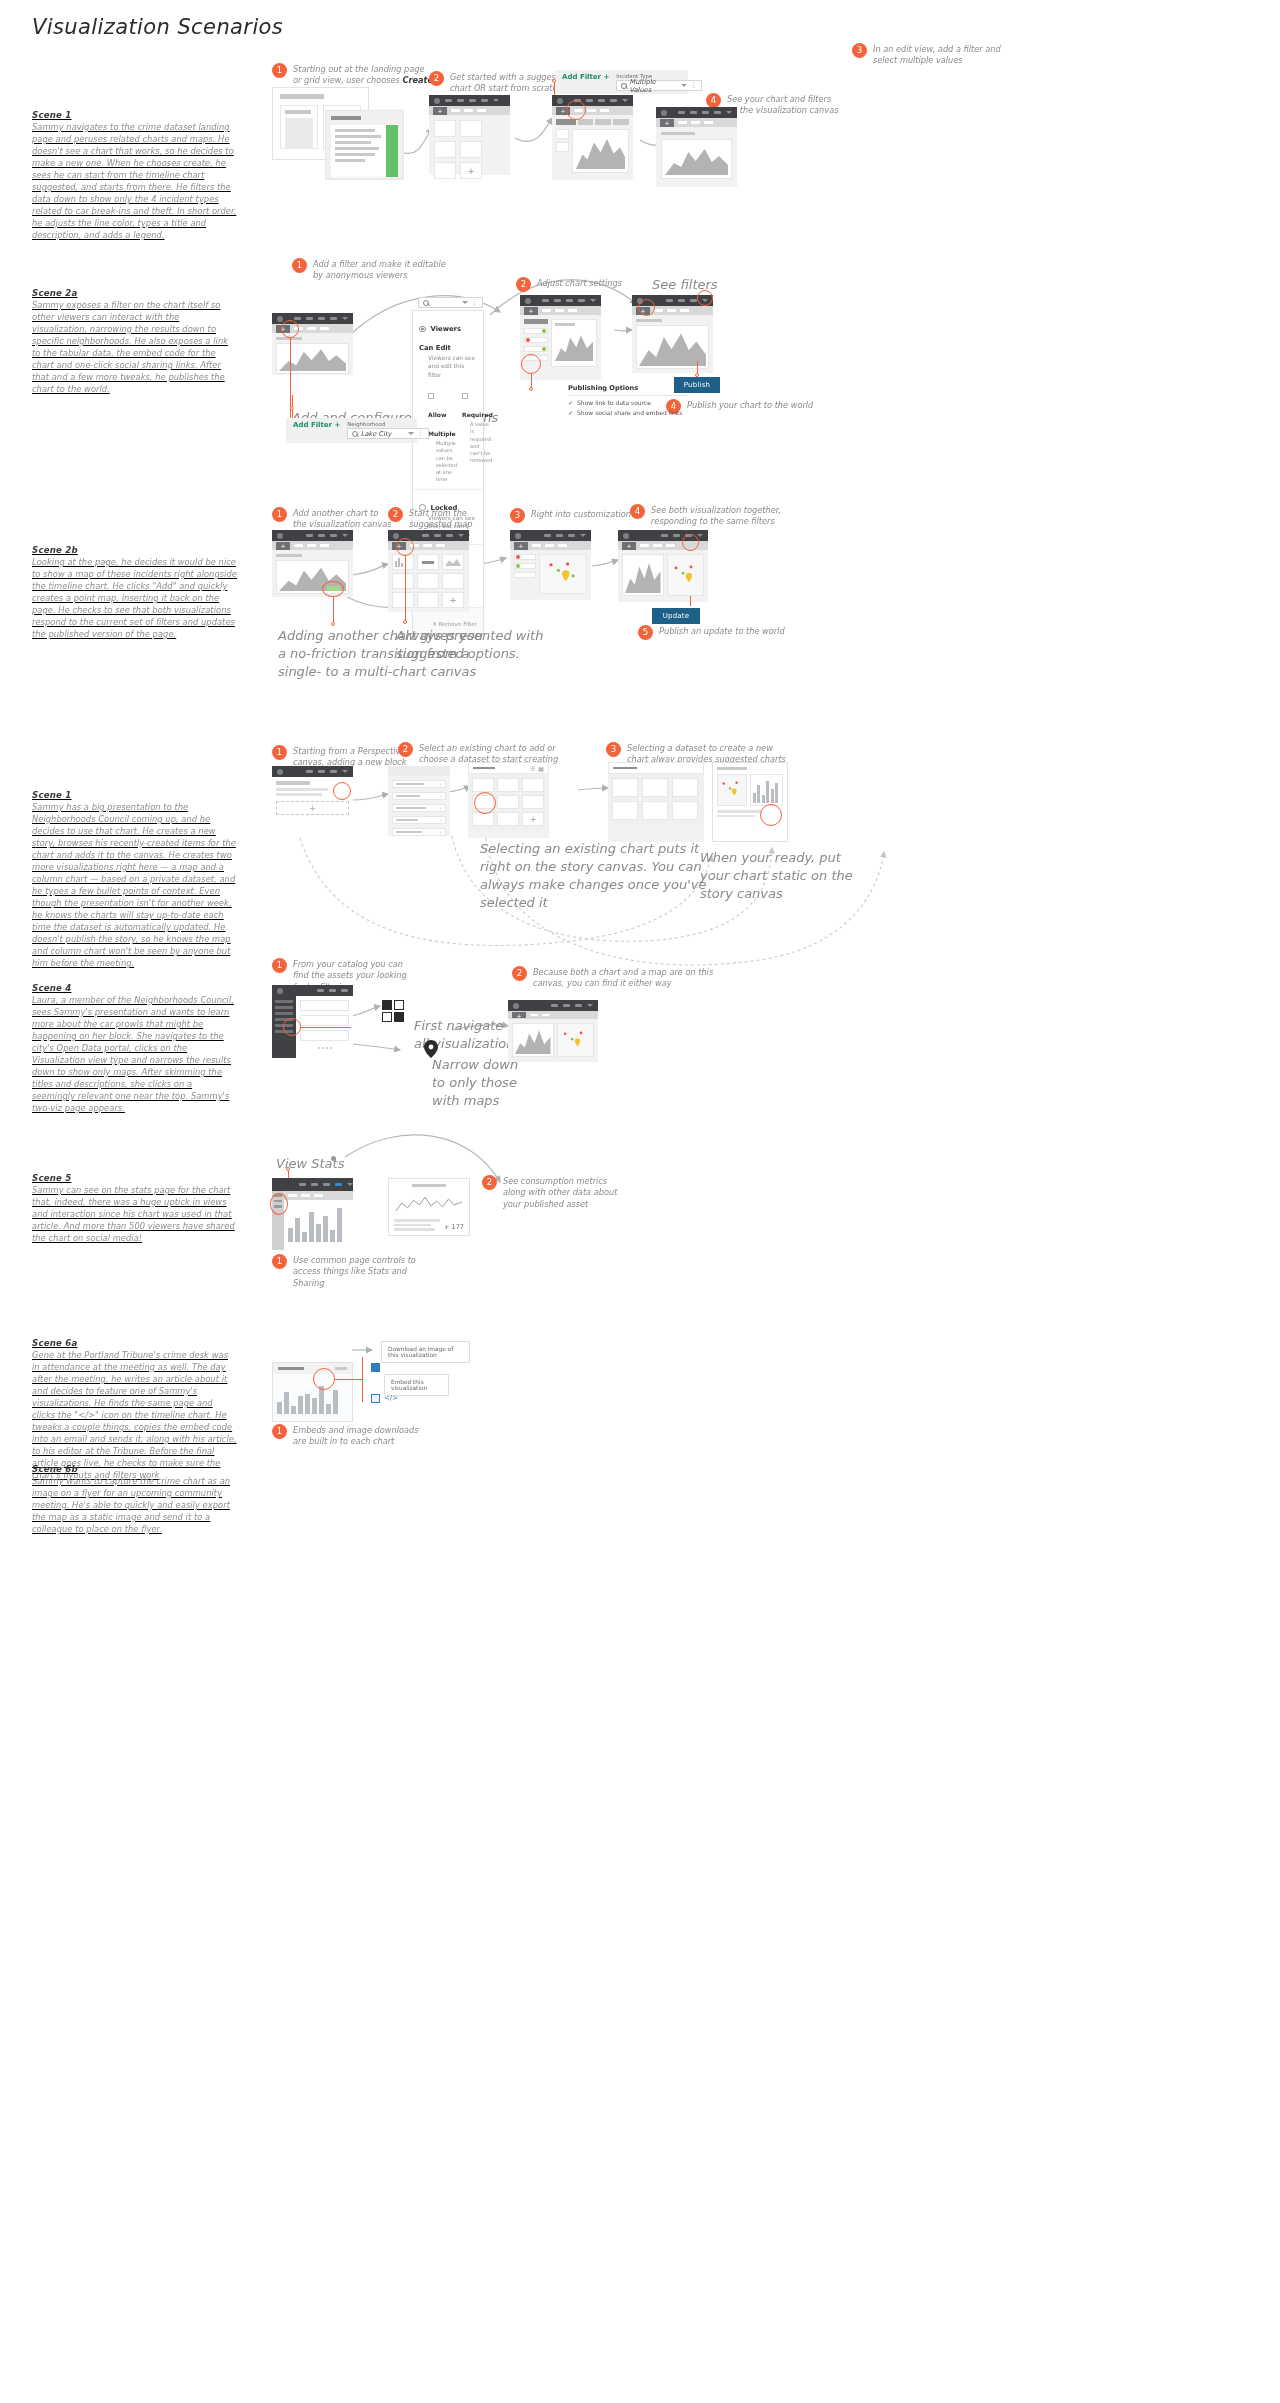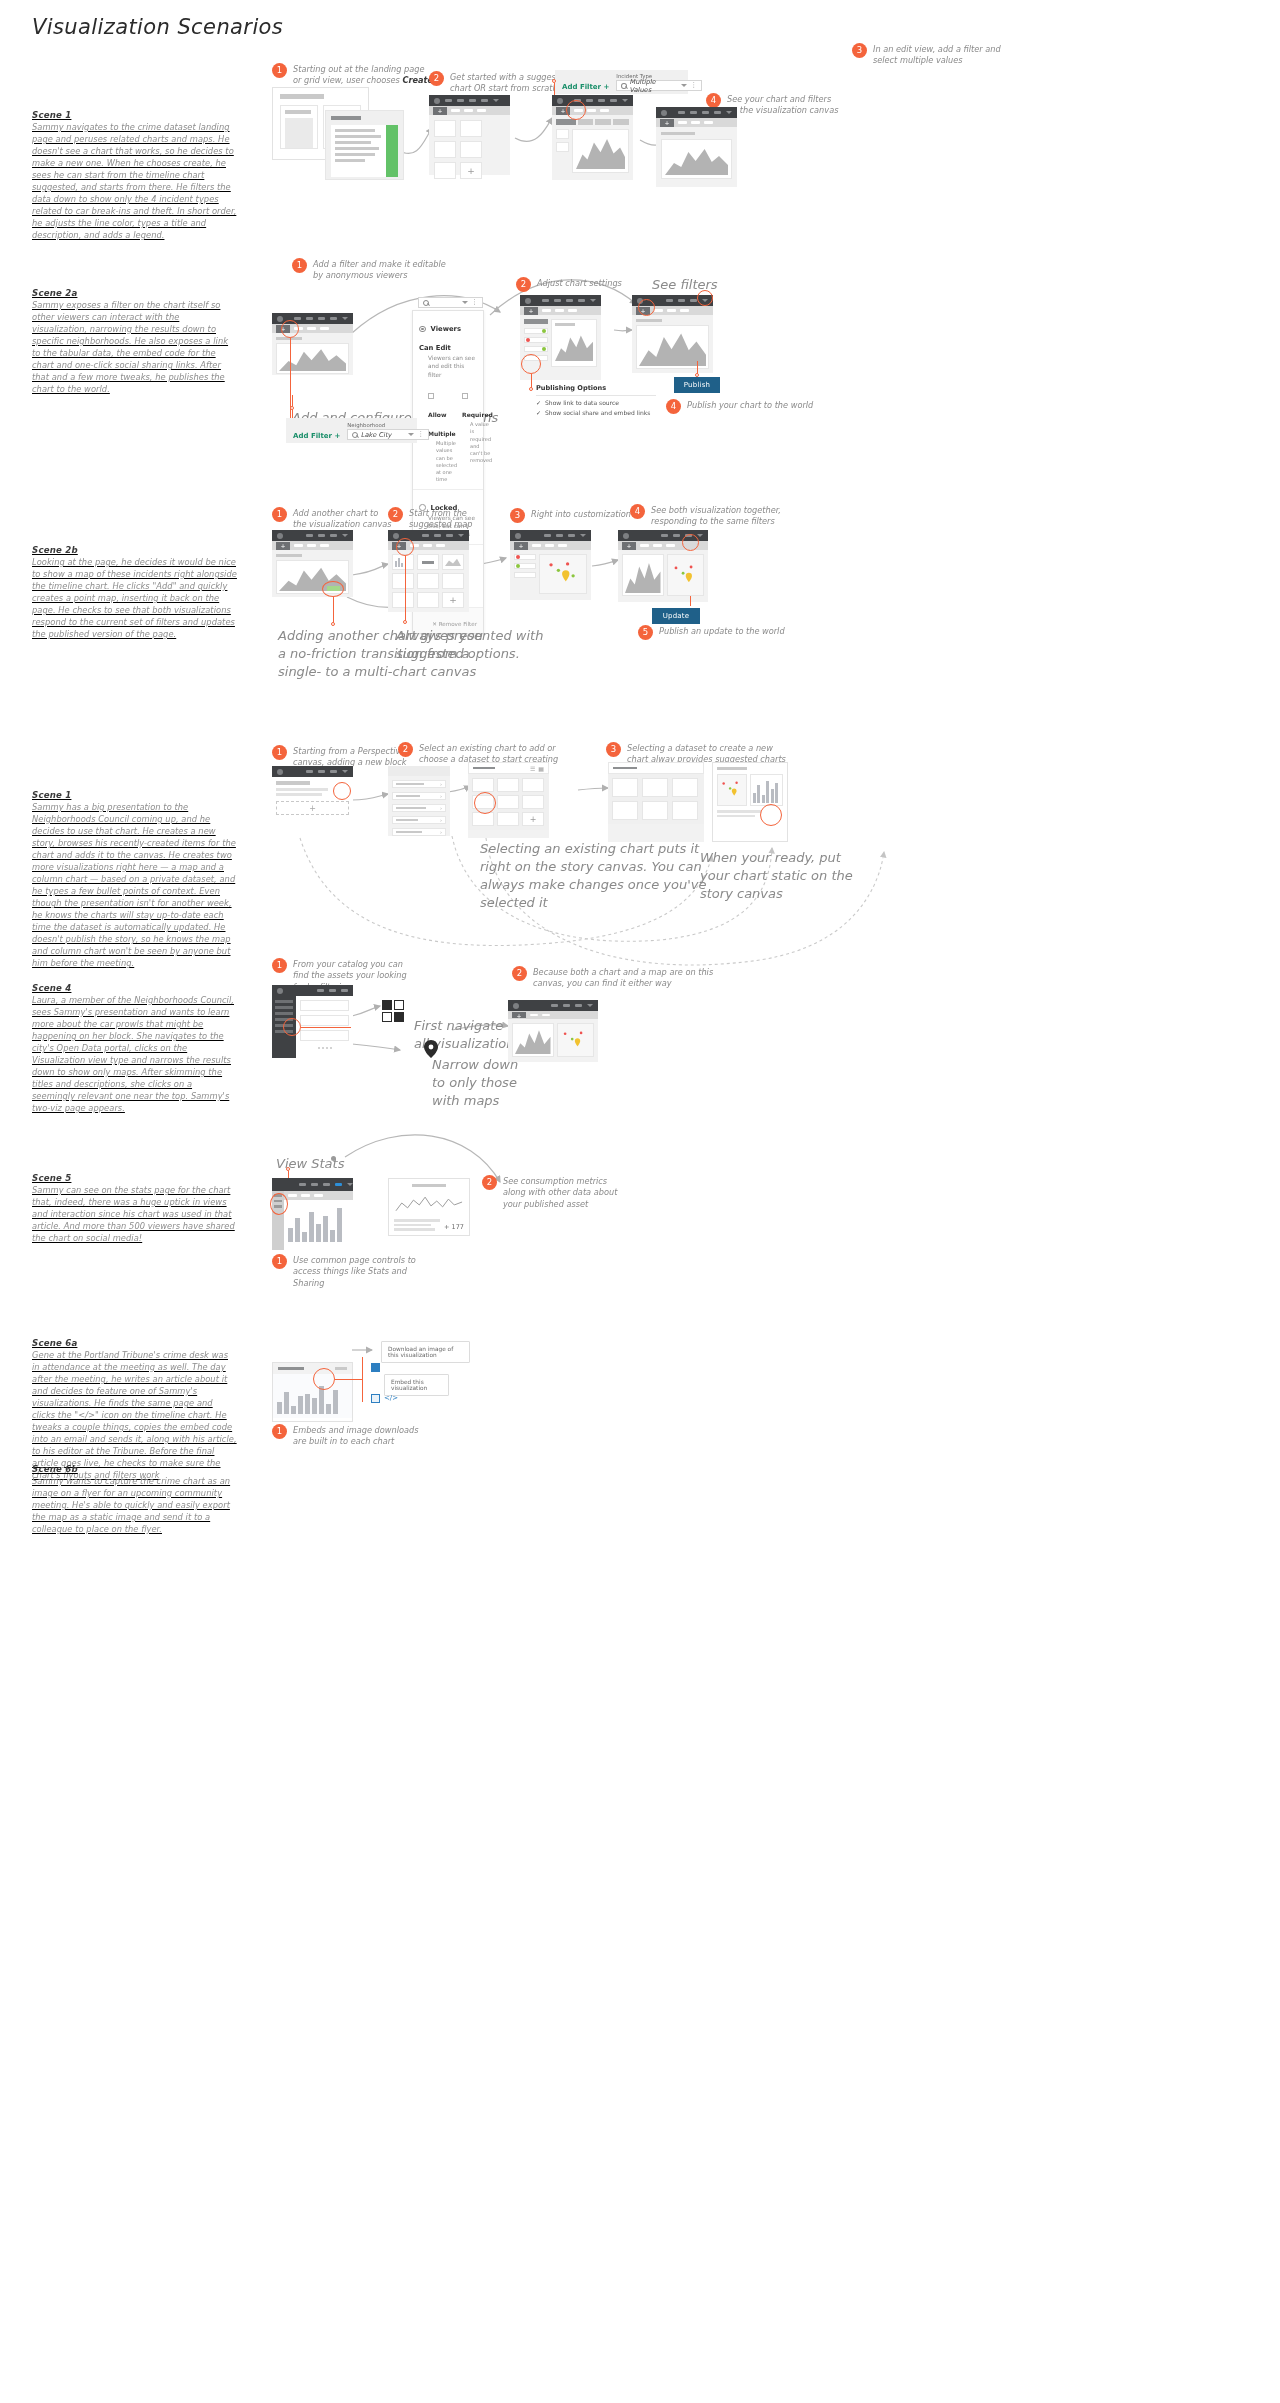--- a/index.html
+++ b/index.html
@@ -70,21 +70,21 @@
   
   .hl{ position:absolute; border:1.6px solid #f4643c; border-radius:50%; }
   .leader{ position:absolute; background:#f4643c; }
   .leader.v{ width:1px; }
   .leader.h{ height:1px; }
   .dot-o{ position:absolute; width:4px;height:4px;border-radius:50%;border:1px solid #f4643c;background:#fff; }
   .dot-g{ position:absolute; width:5px;height:5px;border-radius:50%;background:#9a9a9a; }
 
   
   .filterbar{
-    position:absolute; background:#f0f0f0; display:flex; align-items:flex-end;
+    position:absolute; background:#f0f0f0; display:flex; align-items:flex-start;
     padding:3px 7px; gap:7px;
   }
   .addfilter{ color:#1a8f6a; font-size:7px; font-weight:bold; white-space:nowrap; }
   .fld{ background:#fff; border:1px solid #d5d5d5; display:flex; align-items:center; gap:3px; padding:2px 4px; }
   .fld .val{ font-size:6.6px; color:#4a4a4a; font-style:italic; }
   .mag{ width:6px;height:6px;border:1px solid #8a8a8a;border-radius:50%; position:relative; }
   .mag:after{ content:""; position:absolute; width:3px;height:1px;background:#8a8a8a; right:-2px;bottom:0; transform:rotate(45deg); }
   .chev{ width:0;height:0;border-left:3px solid transparent;border-right:3px solid transparent;border-top:3px solid #9a9a9a; }
   .kebab{ color:#9a9a9a; font-size:7px; line-height:5px; }
 
@@ -97,21 +97,21 @@
   .radio.on:after{ content:"";position:absolute;inset:1px;border-radius:50%;background:#8a8a8a; }
   .cbx{ width:6px;height:6px;border:1px solid #b5b5b5;display:inline-block; position:relative; top:1px; }
   .opt-t{ font-size:6.8px; font-weight:bold; color:#333; }
   .opt-s{ font-size:5.8px; color:#8d8d8d; line-height:1.45; }
 
   
   .btn-publish{
     position:absolute; background:#1f6089; color:#fff; text-align:center;
     font-size:7px; padding:4px 0; letter-spacing:.2px;
   }
-  .pubopts{ position:absolute; }
+  .pubopts{ position:absolute;margin-left:32px; }
   .pubopts .h{ font-size:6.6px; font-weight:bold; color:#333; padding-bottom:3px; border-bottom:1px solid #e5e5e5; }
   .pubopts .i{ font-size:6px; color:#555; padding-top:3px; display:flex; gap:4px; align-items:center; }
   .chk{ color:#4a4a4a; font-size:6px; }
 
   
   .tip{
     position:absolute; background:#fff; border:1px solid #dcdcdc;
     font-size:5.8px; color:#6a6a6a; padding:4px 6px; border-radius:1px;
   }
   .icon-blue{ position:absolute; width:9px;height:9px;background:#2d7fc1; }

